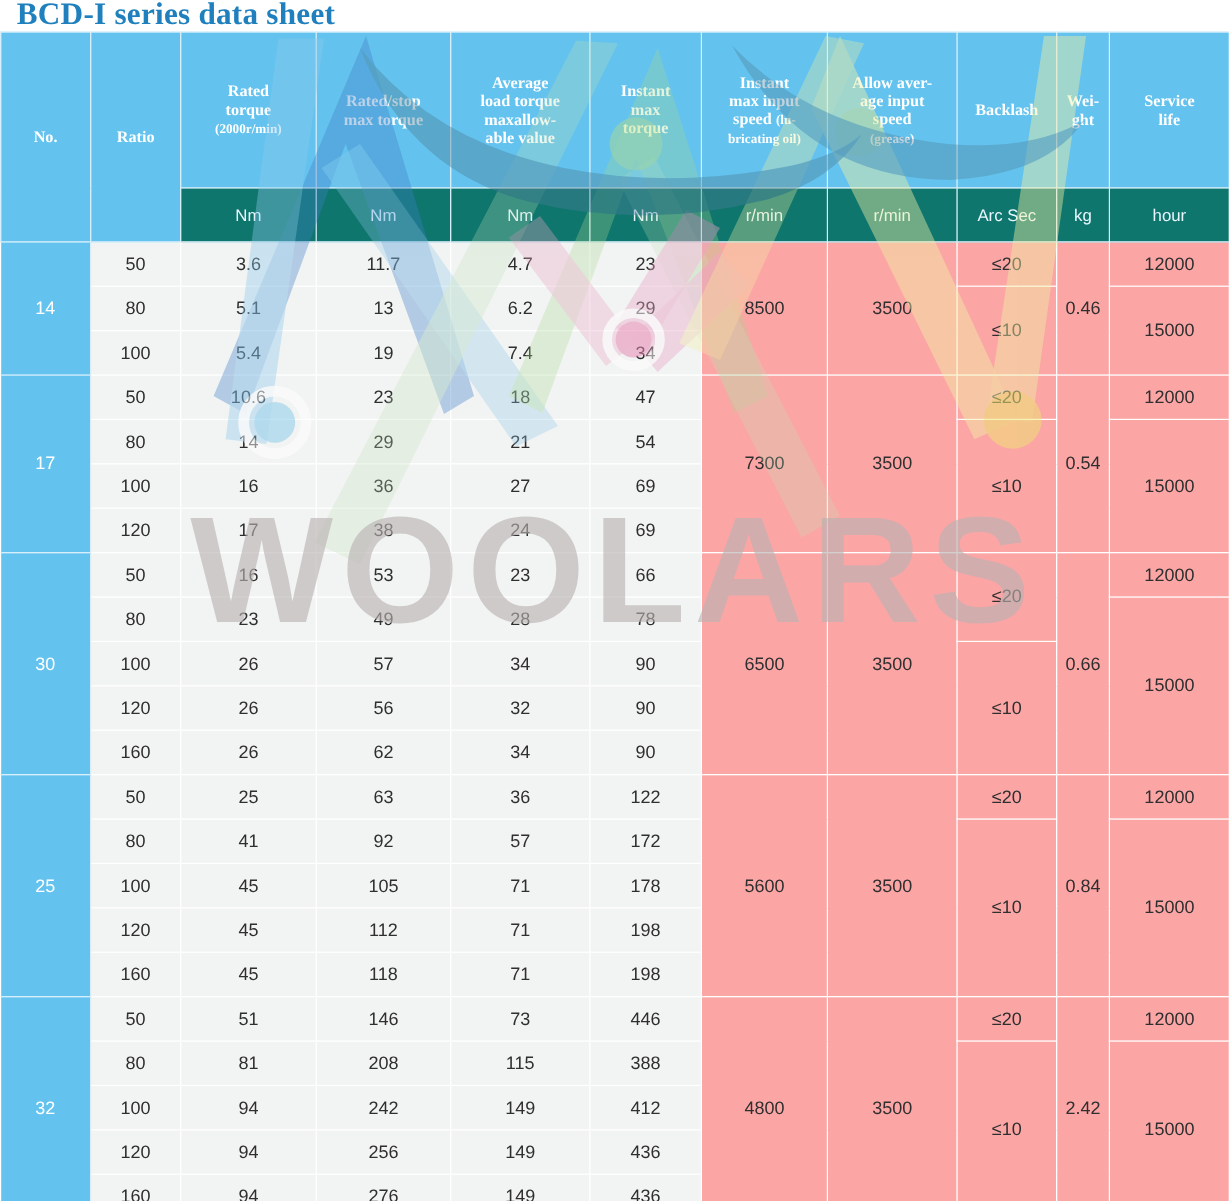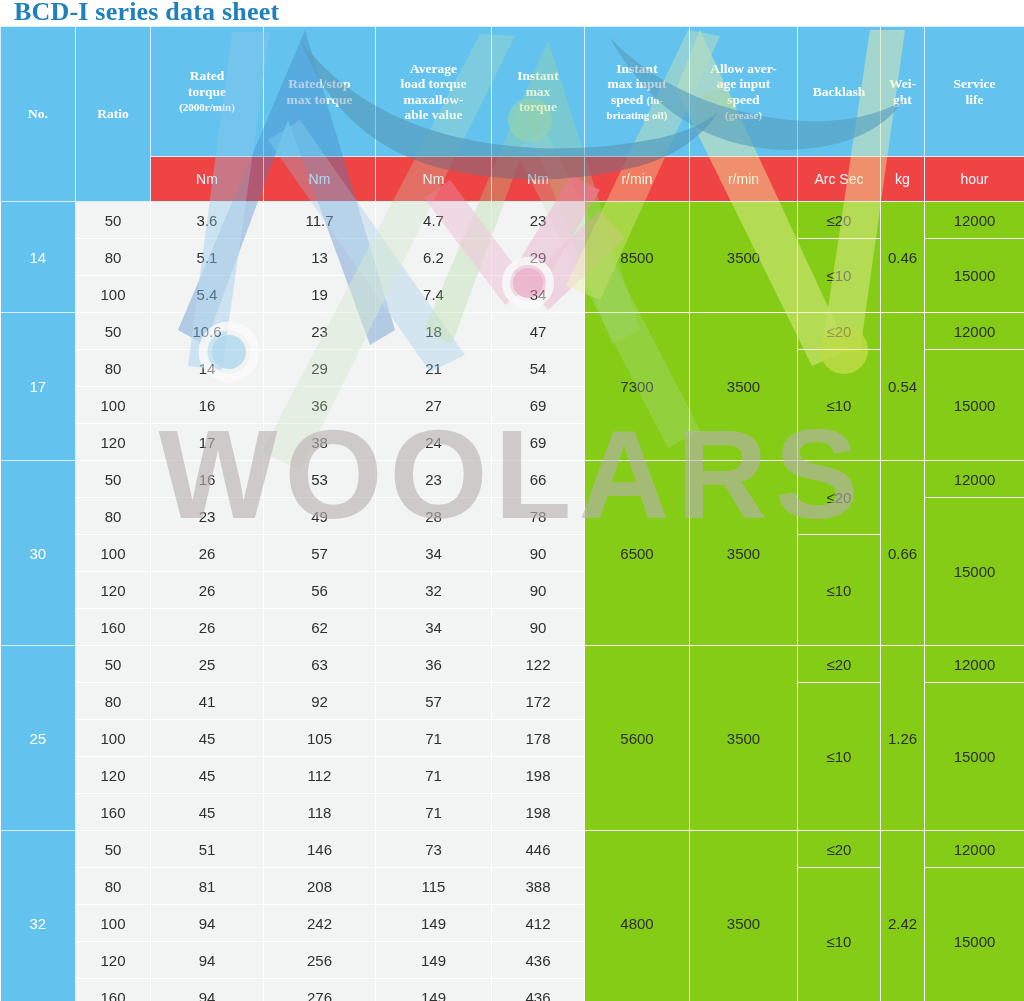--- a/index.html
+++ b/index.html
@@ -41,21 +41,21 @@
     line-height: 1.14;
     text-align: center;
     vertical-align: middle;
     border: 1px solid #d8eefb;
     padding: 2px 2px;
   }
   .hdr .sm { font-size: 11px; font-weight: bold; }
   .hdr.tall { height: 130px; }
 
   .unit {
-    background: #ef4444;
+    background: #0f766e;
     color: #eaf7ff;
     font-family: "Liberation Sans", sans-serif;
     font-weight: normal;
     font-size: 14px;
     text-align: center;
     vertical-align: middle;
     border: 1px solid #d8eefb;
     height: 45px;
   }
 
@@ -73,21 +73,21 @@
 
   td.d {
     background: #f2f3f3;
     color: #2f2f2f;
     font-size: 15px;
     text-align: center;
     vertical-align: middle;
     border: 1px solid #ffffff;
     height: 37px;
   }
-  td.d.sp { background: #84cc16; }
+  td.d.sp { background: #fca5a5; }
 
   
   col.c-no   { width: 75px; }
   col.c-rat  { width: 75px; }
   col.c-rt   { width: 113px; }
   col.c-ss   { width: 112px; }
   col.c-alt  { width: 116px; }
   col.c-im   { width: 93px; }
   col.c-imis { width: 105px; }
   col.c-aais { width: 108px; }
@@ -326,21 +326,21 @@
         <tr>
           <td class="nocell" rowspan="5">25</td>
           <td class="d">50</td>
           <td class="d">25</td>
           <td class="d">63</td>
           <td class="d">36</td>
           <td class="d">122</td>
           <td class="d sp" rowspan="5">5600</td>
           <td class="d sp" rowspan="5">3500</td>
           <td class="d sp" rowspan="1">≤20</td>
-          <td class="d sp" rowspan="5">1.26</td>
+          <td class="d sp" rowspan="5">0.84</td>
           <td class="d sp" rowspan="1">12000</td>
         </tr>
         <tr>
           <td class="d">80</td>
           <td class="d">41</td>
           <td class="d">92</td>
           <td class="d">57</td>
           <td class="d">172</td>
           <td class="d sp" rowspan="4">≤10</td>
           <td class="d sp" rowspan="4">15000</td>

